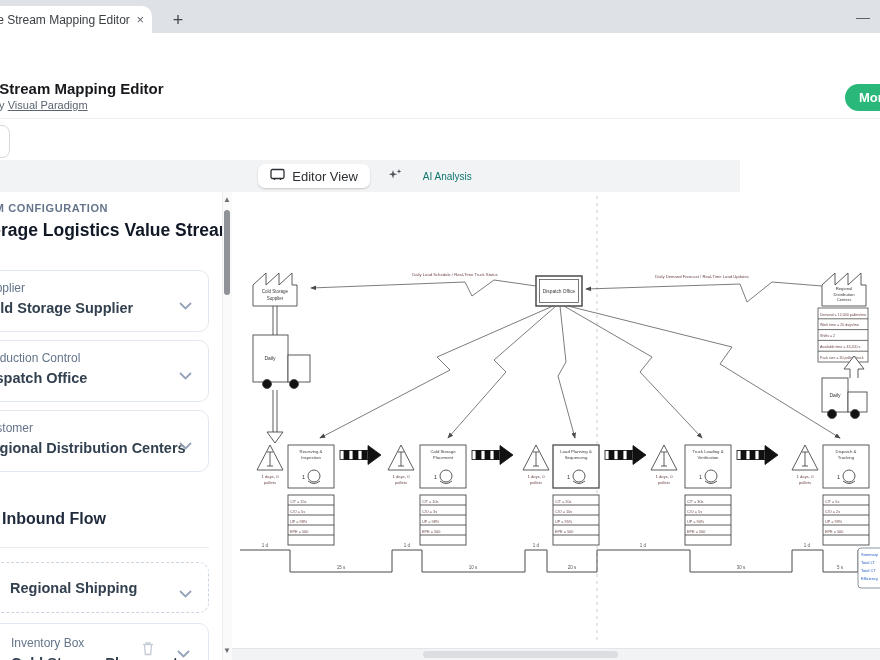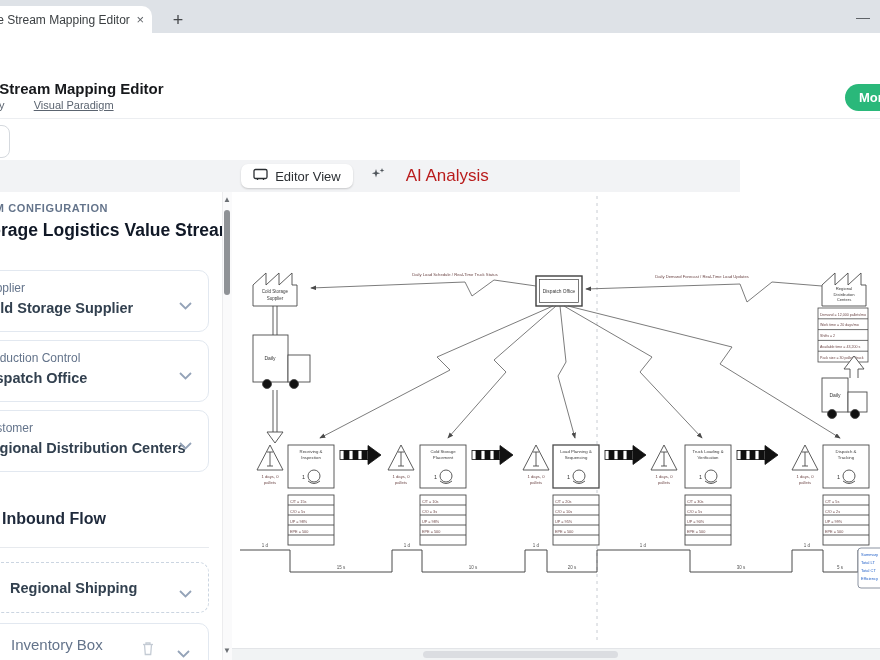--- a/index.html
+++ b/index.html
@@ -15,48 +15,48 @@
   .newtab{left:166px;top:8px;width:24px;height:24px;color:#44474A;font-size:18px;text-align:center;line-height:24px;}
   .minimize{left:852px;top:8px;width:22px;height:20px;color:#5F6368;font-size:14px;text-align:center;line-height:18px;}
   .urlrow{left:0;top:33px;width:880px;height:39px;background:#fff;}
   .reload-part{left:-9px;top:43px;width:16px;height:16px;border:2px solid #8a8f95;border-radius:50%;}
   .urlpill{left:20px;top:39px;width:755px;height:28px;background:#EDF1F6;border-radius:14px;
            display:flex;align-items:center;padding:0 10px;box-sizing:border-box;}
   .urltext{font-size:13px;color:#26282B;margin-left:9px;white-space:nowrap;flex:1;overflow:hidden;}
   .pageheader{left:0;top:72px;width:880px;height:46px;background:#fff;border-bottom:1px solid #ECEEF1;overflow:hidden;}
   .ph-title{margin:8px 0 0 -44px;font-size:15px;font-weight:bold;color:#17191C;white-space:nowrap;}
   .ph-by{margin:2px 0 0 -7px;font-size:11px;color:#5B6470;white-space:nowrap;}
-  .ph-by a{color:#5B6470;text-decoration:underline;margin-left:26px;}
+  .ph-by a{color:#5B6470;text-decoration:underline;}
   .morebtn{left:845px;top:84px;width:70px;height:27px;background:#2AB87A;border-radius:15px;color:#fff;
            font-size:13px;font-weight:bold;text-align:left;padding-left:14px;line-height:27px;box-sizing:border-box;}
   .subrow-rect{left:-14px;top:125px;width:22px;height:31px;border:1px solid #D5D9DE;border-radius:8px;background:#fff;}
   
   .toolbar{left:0;top:160px;width:740px;height:32px;background:#F2F3F5;border-bottom:1px solid #E4E6E9;
            display:flex;align-items:center;justify-content:center;gap:8px;}
   .seg-editor{background:#fff;border-radius:7px;box-shadow:0 1px 2px rgba(0,0,0,.18);padding:4px 12px;
               display:flex;align-items:center;gap:7px;font-size:13px;font-weight:500;color:#2B2F33;}
-  .seg-ai{padding:4px 10px;display:flex;align-items:center;gap:21px;font-size:17px;color:#b91c1c;}
+  .seg-ai{padding:4px 10px;display:flex;align-items:center;gap:21px;font-size:10px;color:#0f766e;}
   
   .sidebar{left:0;top:192px;width:222px;height:468px;background:#fff;overflow:hidden;}
   .side-inner{position:absolute;left:-55px;top:0;width:285px;}
   .sec-label{position:absolute;top:10px;left:34px;font-size:11px;font-weight:bold;letter-spacing:.6px;color:#64748B;white-space:nowrap;}
   .side-title{position:absolute;top:28px;left:-16px;font-size:17.5px;font-weight:bold;color:#101826;white-space:nowrap;}
   .cfg-card{position:absolute;left:21px;width:243px;height:62px;border:1px solid #E2E8F0;border-radius:10px;
             background:#fff;box-sizing:border-box;padding:10px 14px;}
   .cfg-label{font-size:12px;color:#64748B;white-space:nowrap;}
   .cfg-value{font-size:14.5px;font-weight:bold;color:#32404F;margin-top:5px;white-space:nowrap;}
   .card-chev{position:absolute;right:16px;top:25px;}
   .mf-heading{position:absolute;left:57px;font-size:16px;font-weight:bold;color:#1E293B;white-space:nowrap;}
   .divider{position:absolute;left:21px;width:243px;height:1px;background:#E7EAEE;}
   .dash-card{position:absolute;left:21px;width:243px;height:51px;border:1.5px dashed #CBD5E1;border-radius:10px;
              box-sizing:border-box;display:flex;align-items:center;padding-left:43px;}
   .dash-label{font-size:14.5px;font-weight:bold;color:#32404F;white-space:nowrap;}
   .inv-card{position:absolute;left:21px;width:243px;height:70px;border:1px solid #E2E8F0;border-radius:10px;
             box-sizing:border-box;padding:12px 14px 0 44px;background:#fff;}
-  .inv-label{font-size:15px;color:#64748B;white-space:nowrap;}
+  .inv-label{font-size:12px;color:#64748B;white-space:nowrap;}
   .inv-value{font-size:14.5px;font-weight:bold;color:#32404F;margin-top:5px;white-space:nowrap;}
   .side-scroll{left:222px;top:192px;width:10px;height:468px;background:#FAFAFB;border-left:1px solid #ECECEE;box-sizing:border-box;}
   .scroll-thumb{left:224px;top:210px;width:6px;height:85px;background:#8F9296;border-radius:3px;}
   .scroll-arrow{left:222px;width:10px;height:12px;color:#6B6F74;font-size:8px;text-align:center;line-height:12px;}
   
   .canvas{left:232px;top:192px;width:648px;height:456px;background:#fff;}
   .hscroll{left:232px;top:648px;width:648px;height:12px;background:#F1F3F4;border-top:1px solid #E3E5E8;box-sizing:border-box;}
   .hthumb{left:423px;top:651px;width:195px;height:7px;background:#DBDDE1;border-radius:4px;}
   svg text{font-family:"Liberation Sans",sans-serif;}
 </style>

